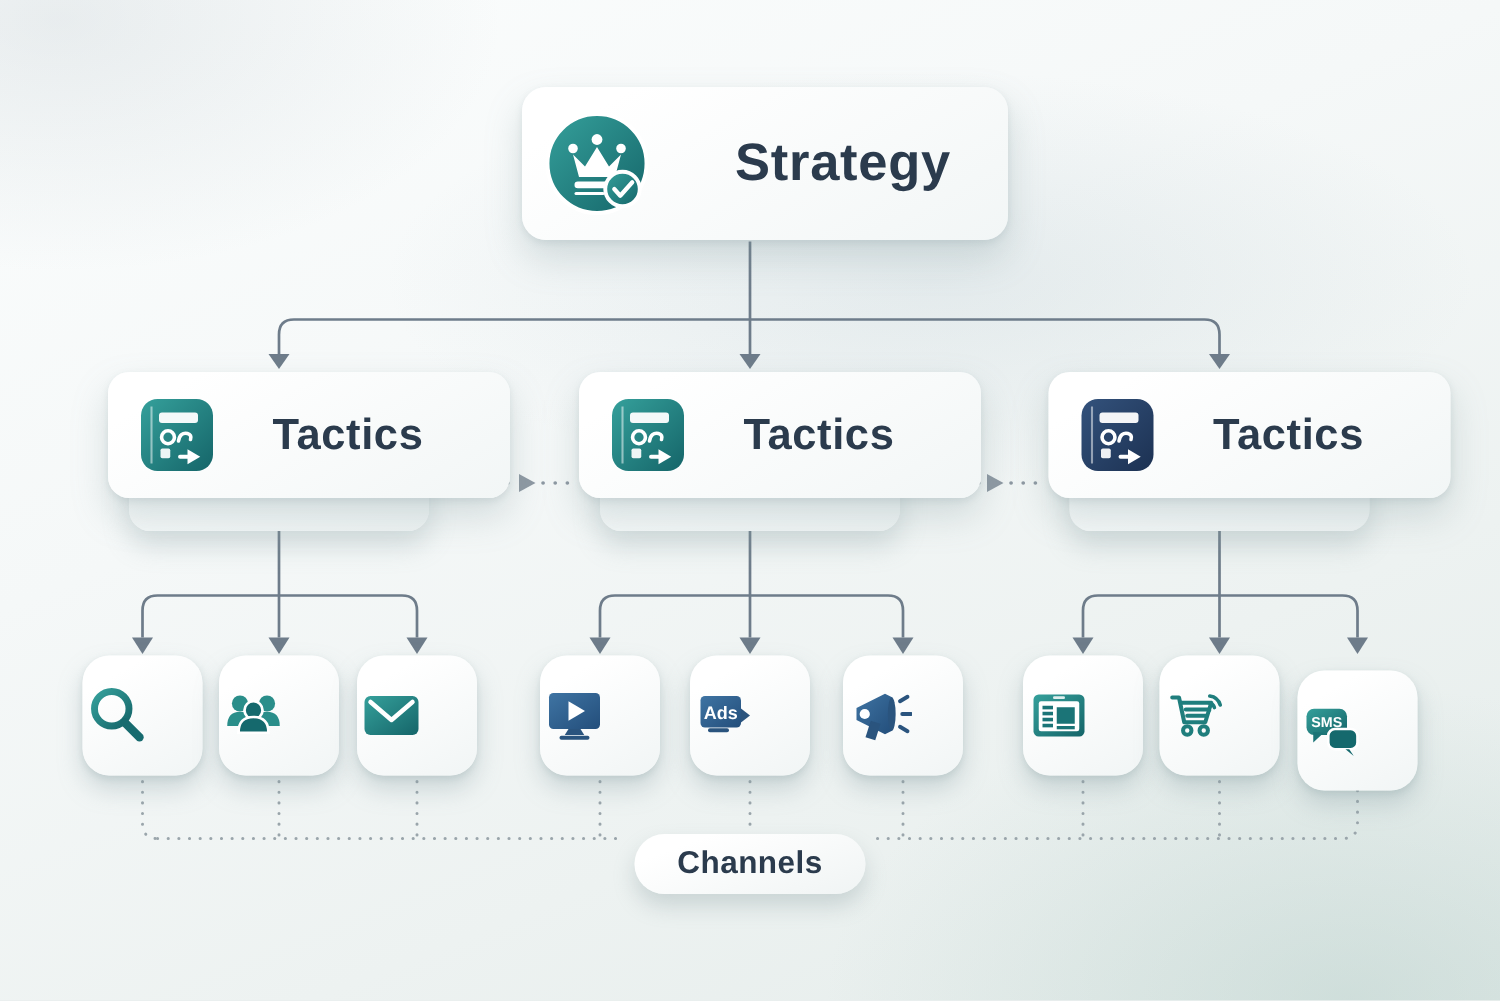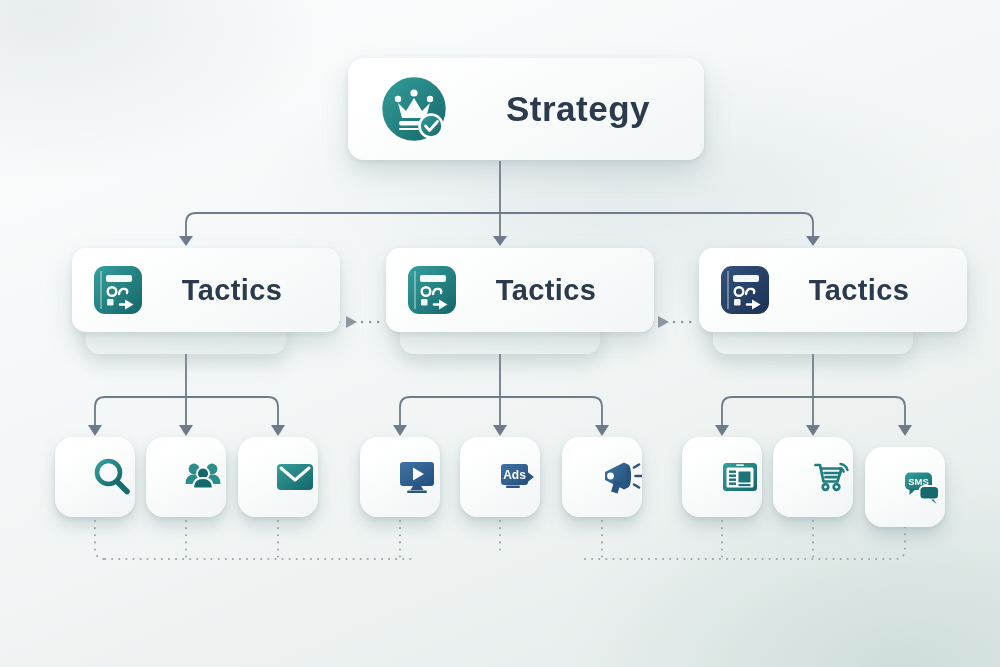--- a/index.html
+++ b/index.html
@@ -19,27 +19,27 @@
     position:absolute;display:flex;align-items:center;z-index:3;
     background:linear-gradient(150deg,#ffffff 15%,#f2f6f6 100%);
     border-radius:16px;
     box-shadow:0 12px 24px rgba(125,150,155,.28), 0 2px 5px rgba(125,150,155,.18);
   }
   .card-stack{
     position:absolute;z-index:2;border-radius:14px;
     background:linear-gradient(150deg,#f8fbfb 10%,#eef3f3 100%);
     box-shadow:0 10px 18px rgba(135,158,162,.30);
   }
-  .strategy-card{left:348px;top:58px;width:304px;height:102px;padding:0 26px;gap:24px;}
+  .strategy-card{left:348px;top:58px;width:304px;height:102px;padding:0 10px;gap:24px;}
   .strategy-card .label{flex:1;text-align:center;font-size:35px;font-weight:700;color:#2b3b4d;letter-spacing:.5px;}
   .tactics-card{width:228px;height:84px;padding:0 20px;border-radius:14px;}
   .tactics-card .label{flex:1;text-align:center;font-size:29px;font-weight:700;color:#2b3b4d;letter-spacing:.4px;}
   .tile{
     position:absolute;top:437px;width:80px;height:80px;border-radius:18px;z-index:3;
-    display:flex;align-items:center;justify-content:flex-end;
+    display:flex;align-items:center;justify-content:flex-start;
     background:linear-gradient(150deg,#ffffff 20%,#f1f5f5 100%);
     box-shadow:0 9px 16px rgba(135,158,162,.35), 0 2px 4px rgba(135,158,162,.2);
   }
   .channels-pill{
     position:absolute;left:423px;top:556px;width:154px;height:40px;z-index:3;
     display:flex;align-items:center;justify-content:center;border-radius:20px;
     background:linear-gradient(160deg,#ffffff 20%,#f0f4f4 100%);
     box-shadow:0 8px 14px rgba(130,152,156,.32);
   }
   .channels-pill .label{font-size:21px;font-weight:700;color:#2b3b4d;letter-spacing:.3px;}
@@ -274,14 +274,17 @@
   <div class="tile" style="left:865px;margin-top:10px;">
     <svg class="icon-svg" width="46" height="46" viewBox="0 0 46 46">
       <rect x="6" y="8.5" width="27" height="17.5" rx="5" fill="url(#gTeal)"></rect>
       <polygon points="10.5,24 10.5,31 17.5,24.5" fill="#1b7477"></polygon>
       <text x="19.5" y="20.5" text-anchor="middle" font-family="Liberation Sans, sans-serif" font-size="9.5" font-weight="bold" fill="#ffffff">SMS</text>
       <rect x="20.5" y="22" width="19.5" height="13.5" rx="4.5" fill="#15696d" stroke="#fff" stroke-width="1.8"></rect>
       <polygon points="32,35.5 37.5,40 34.5,35.5" fill="#15696d"></polygon>
     </svg>
   </div>
 
+  <div class="channels-pill">
+    <div class="label">Channels</div>
+  </div>
 
 </div>
 
 </body></html>

